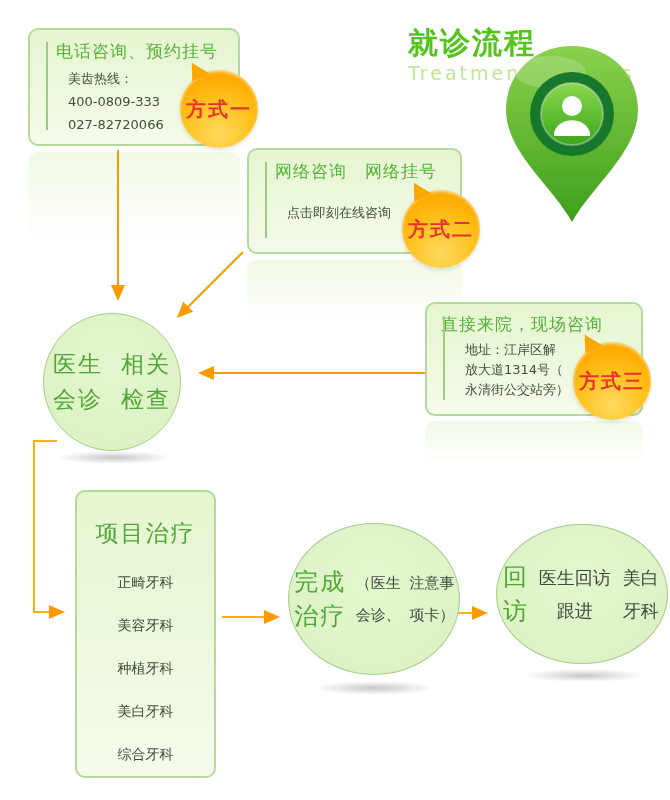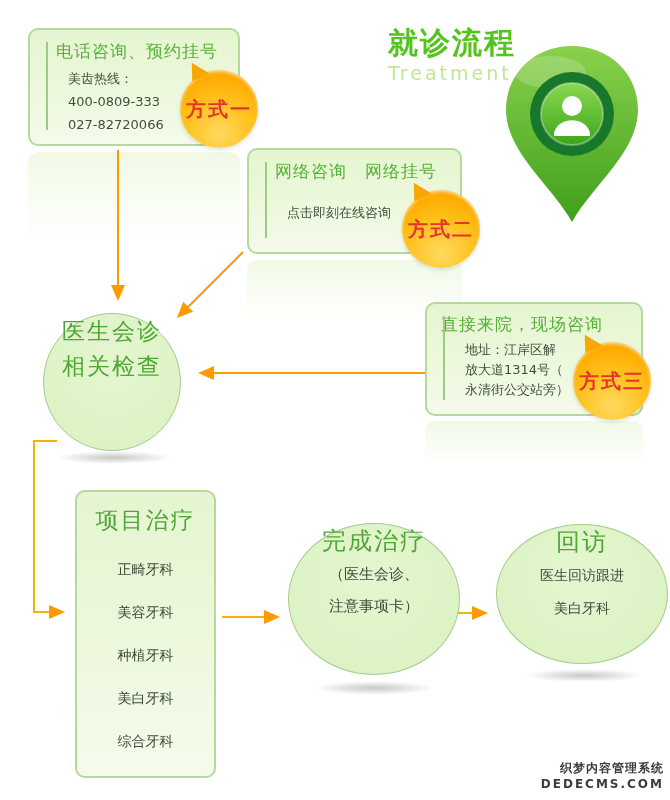--- a/index.html
+++ b/index.html
@@ -29,39 +29,39 @@
     position:absolute; width:78px; height:78px; border-radius:50%;
     background:radial-gradient(circle at 50% 82%,#ffd95e 0%,#ffc21e 45%,#ffaa00 78%,#f49e00 100%);
     box-shadow:inset 0 2px 3px rgba(255,255,255,.55), 0 2px 4px rgba(0,0,0,.12);
     display:flex; align-items:center; justify-content:center;
     font-size:20px; font-weight:bold; color:#e8332a; letter-spacing:2px;
   }
   .badge::before { content:""; position:absolute; top:-9px; left:8px; width:0; height:0;
     border-left:7px solid transparent; border-right:12px solid transparent;
     border-bottom:17px solid #f8a703; transform:rotate(-24deg); }
   
-  #flow-title { position:absolute; left:388px; top:26px; }
+  #flow-title { position:absolute; left:408px; top:26px; }
   #flow-title .cn { font-size:30px; font-weight:bold; color:#52c41a; letter-spacing:2px; line-height:34px; }
   #flow-title .en { font-size:19px; color:#bfe795; letter-spacing:3px; margin-top:2px; }
   
   .flow-circle {
     position:absolute; border-radius:50%; box-sizing:border-box;
     background:radial-gradient(circle at 50% 38%,#e4f6cf 0%,#daf1c1 100%);
     border:1px solid #a3cc86;
-    display:flex; flex-direction:column; align-items:center; justify-content:flex-start; text-align:center;
+    display:flex; flex-direction:row; align-items:center; justify-content:space-between; text-align:center;
   }
   .c-title { font-size:24px; color:#4fa637; letter-spacing:2px; line-height:34px; }
   .c-body  { font-size:15px; color:#3f4a3f; line-height:32px; }
   #circle-consult .c-title { font-size:23px; line-height:35px; }
-  #circle-followup .c-body { font-size:14px; line-height:33px; }
+  #circle-followup .c-body { font-size:18px; line-height:33px; }
   .oval-shadow { position:absolute; border-radius:50%; pointer-events:none;
     background:radial-gradient(ellipse at center, rgba(90,100,90,.35) 0%, rgba(90,100,90,0) 70%); }
   
   #box-items { text-align:center; }
-  #box-items .t-title { margin-top:13px; font-size:23px; color:#4fa637; letter-spacing:2px; }
+  #box-items .t-title { margin-top:26px; font-size:23px; color:#4fa637; letter-spacing:2px; }
   #box-items .t-list { margin-top:12px; font-size:14px; color:#3c4a38; }
   #box-items .t-list div { line-height:43px; }
   
   #watermark { position:absolute; right:6px; top:760px; text-align:right; font-weight:bold; color:#3c3c3c;
     text-shadow:-1px -1px 0 #fff,1px -1px 0 #fff,-1px 1px 0 #fff,1px 1px 0 #fff; }
   #watermark .w1 { font-size:12px; letter-spacing:1px; }
   #watermark .w2 { font-size:12px; letter-spacing:2px; }
   
   #arrows, #pin-icon { position:absolute; }
   #arrows { left:0; top:0; pointer-events:none; }
@@ -168,18 +168,14 @@
     <div class="c-body">（医生会诊、</div>
     <div class="c-body">注意事项卡）</div>
   </div>
 
   <div id="circle-followup" class="flow-circle" style="left:496px; top:524px; width:172px; height:140px;">
     <div class="c-title">回访</div>
     <div class="c-body">医生回访跟进</div>
     <div class="c-body">美白牙科</div>
   </div>
 
-  <div id="watermark">
-    <div class="w1">织梦内容管理系统</div>
-    <div class="w2">DEDECMS.COM</div>
-  </div>
 
 </div>
 
 </body></html>

